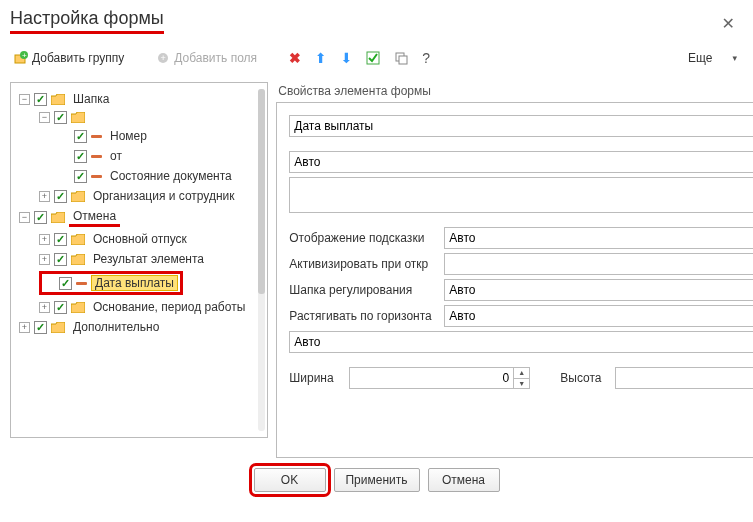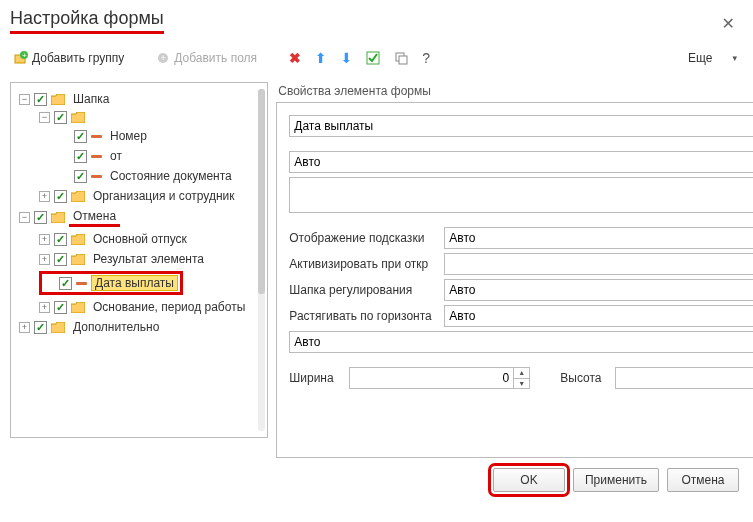--- a/index.html
+++ b/index.html
@@ -104,21 +104,21 @@
     width: 16px; border-left: 1px solid #bbb;
     display: flex; flex-direction: column;
   }
   .spin div {
     flex: 1; display: flex; align-items: center; justify-content: center;
     font-size: 7px; color: #555; cursor: pointer;
   }
   .spin div:first-child { border-bottom: 1px solid #bbb; }
   .prop-sep { height: 10px; }
   .footer {
-    display: flex; justify-content: flex-end; gap: 8px;
+    display: flex; justify-content: center; gap: 8px;
     padding: 10px 4px 4px 4px;
   }
   .btn {
     min-width: 72px; height: 24px; border: 1px solid #aaa;
     background: linear-gradient(#fdfdfd, #ececec);
     display: inline-flex; align-items: center; justify-content: center;
     font-size: 12px; cursor: pointer; border-radius: 2px;
   }
   .btn.primary-hl { outline: 3px solid #d00; outline-offset: 2px; }
 </style>

